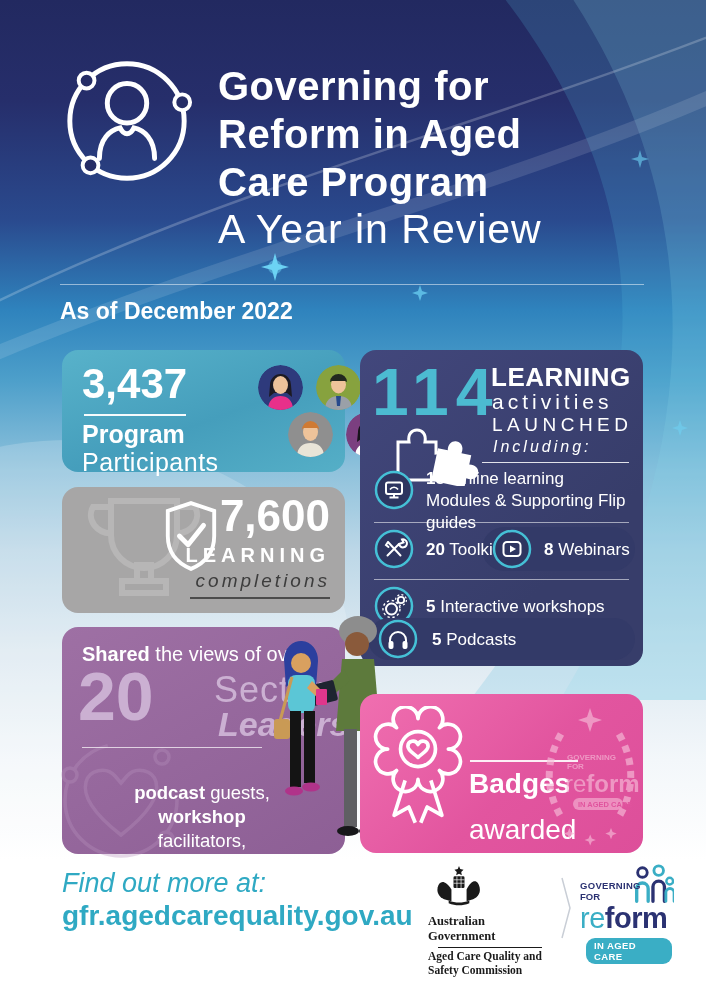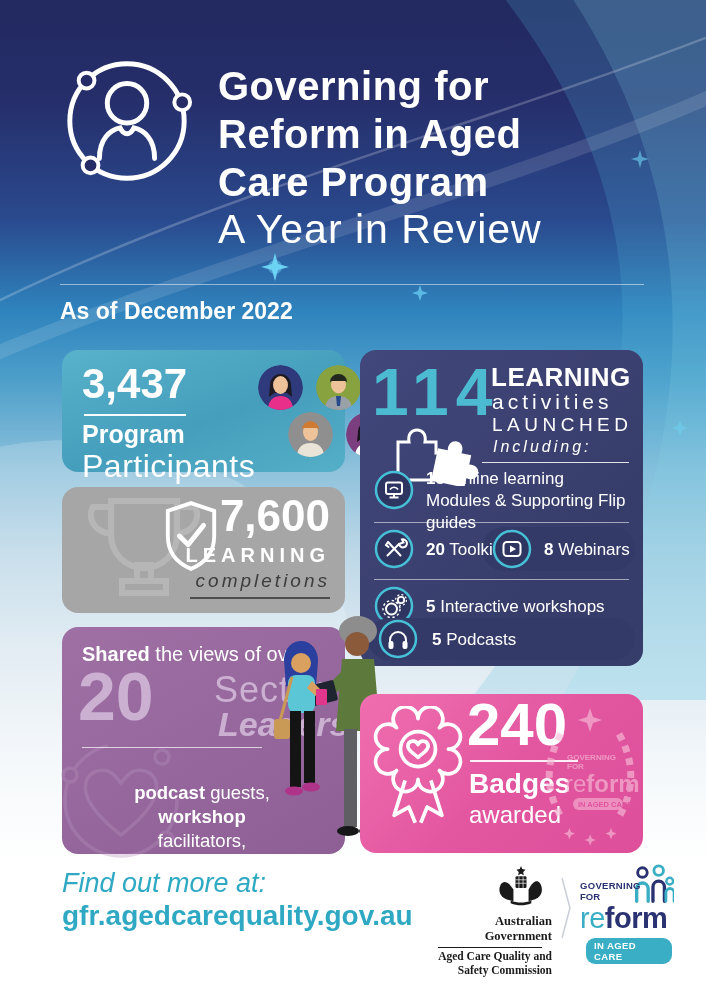--- a/index.html
+++ b/index.html
@@ -13,21 +13,21 @@
   .subtitle{position:absolute;left:218px;top:206px;color:#fff;font-weight:400;font-size:41px;letter-spacing:1px;}
   .rule-top{position:absolute;left:60px;right:62px;top:284px;border-top:1px solid rgba(255,255,255,.5);}
   .asof{position:absolute;left:60px;top:298px;color:#fff;font-weight:bold;font-size:23px;}
   
   .card{position:absolute;border-radius:16px;margin-top:10px;}
   
   .c-part{left:62px;top:340px;width:283px;height:122px;background:linear-gradient(160deg,#58b2ca,#459ebc 55%,#55afc7);}
   .c-part .num{position:absolute;left:20px;top:10px;color:#fff;font-weight:bold;font-size:42px;}
   .c-part .u{position:absolute;left:22px;top:64px;width:102px;border-top:2px solid rgba(255,255,255,.95);}
   .c-part .lb{position:absolute;left:20px;top:70px;color:#fff;font-weight:bold;font-size:25px;}
-  .c-part .lr{position:absolute;left:20px;top:98px;color:#fff;font-weight:400;font-size:32px;letter-spacing:.5px;}
+  .c-part .lr{position:absolute;left:20px;top:98px;color:#fff;font-weight:400;font-size:25px;letter-spacing:.5px;}
   .avatar{position:absolute;width:45px;height:45px;border-radius:50%;overflow:hidden;}
   
   .c-comp{left:62px;top:477px;width:283px;height:126px;background:#a7a6a6;text-align:center;}
   .c-comp .trophy{position:absolute;left:4px;top:6px;width:165px;height:116px;opacity:.75;}
   .c-comp .shield{position:absolute;left:100px;top:12px;width:58px;height:74px;}
   .c-comp .num{position:absolute;right:15px;top:4px;color:#fff;font-weight:bold;font-size:44px;}
   .c-comp .lab{position:absolute;right:15px;top:57px;color:#fff;font-weight:bold;font-size:20px;letter-spacing:5px;}
   .c-comp .sub{position:absolute;right:15px;top:83px;color:#3d3d3d;font-style:italic;font-size:19px;letter-spacing:3px;}
   .c-comp .u2{position:absolute;right:15px;top:110px;width:140px;border-top:2px solid #4c4c4c;}
   
@@ -53,26 +53,26 @@
   .c-sect .u{position:absolute;left:20px;top:120px;width:180px;border-top:1px solid rgba(255,255,255,.7);}
   .c-sect .detail{position:absolute;left:30px;top:130px;width:220px;text-align:center;font-size:18.5px;line-height:24px;}
   .c-sect .heart{position:absolute;left:-6px;top:108px;width:130px;height:130px;opacity:.35;}
   .c-sect .people{position:absolute;left:192px;top:-16px;width:158px;height:258px;}
   
   .c-badge{left:360px;top:684px;width:283px;height:159px;background:linear-gradient(135deg,#f06fb0,#e2559f 55%,#dd4f9a);color:#fff;}
   .c-badge .rosette{position:absolute;left:12px;top:12px;width:92px;height:134px;}
   .c-badge .num{position:absolute;left:107px;top:-4px;font-weight:bold;font-size:60px;}
   .c-badge .u{position:absolute;left:110px;top:66px;width:108px;border-top:2px solid rgba(255,255,255,.9);}
   .c-badge .lb{position:absolute;left:109px;top:74px;font-weight:bold;font-size:28px;}
-  .c-badge .lr{position:absolute;left:109px;top:107px;font-size:24px;}
+  .c-badge .lr{position:absolute;left:109px;top:120px;font-size:28px;}
   .c-badge .laurel{position:absolute;right:2px;top:6px;width:102px;height:146px;opacity:.65;}
   
   .f-find{position:absolute;left:62px;top:868px;color:#2fa9c3;font-style:italic;font-size:27px;}
   .f-url{position:absolute;left:62px;top:900px;color:#2fa9c3;font-weight:bold;font-size:28px;text-decoration:none;}
-  .f-gov{position:absolute;left:428px;top:864px;width:124px;text-align:right;color:#1a1a1a;font-family:"Liberation Serif",serif;}
+  .f-gov{position:absolute;left:428px;top:864px;width:124px;text-align:left;color:#1a1a1a;font-family:"Liberation Serif",serif;}
   .f-gov .crest{width:62px;height:44px;}
   .f-gov .g1{font-weight:bold;font-size:12.5px;margin-top:2px;}
   .f-gov .grule{width:104px;margin:3px auto 2px;border-top:1px solid #1a1a1a;}
   .f-gov .g2{font-weight:bold;font-size:11.5px;line-height:13.5px;}
   .f-chev{position:absolute;left:560px;top:876px;width:12px;height:64px;}
   .f-reform{position:absolute;left:580px;top:866px;width:92px;height:90px;}
   .f-reform .gv{position:absolute;left:0;top:14px;color:#2b3272;font-weight:bold;font-size:9.5px;letter-spacing:.3px;}
   .f-reform .gv2{position:absolute;left:0;top:25px;color:#2b3272;font-weight:bold;font-size:9.5px;}
   .f-reform .ppl{position:absolute;right:-2px;top:-2px;width:44px;height:40px;}
   .f-reform .word{position:absolute;left:0;top:36px;font-size:29px;letter-spacing:-.5px;}
@@ -294,21 +294,20 @@
   <div class="card c-badge">
     <svg class="rosette" viewBox="0 0 100 140">
       <g stroke="#fff" stroke-width="4" fill="none" stroke-linejoin="round">
         <path d="M83,44 A13.5,13.5 0 1,1 73.3,67.3 A13.5,13.5 0 1,1 50,77 A13.5,13.5 0 1,1 26.7,67.3 A13.5,13.5 0 1,1 17,44 A13.5,13.5 0 1,1 26.7,20.7 A13.5,13.5 0 1,1 50,11 A13.5,13.5 0 1,1 73.3,20.7 A13.5,13.5 0 1,1 83,44 Z"></path>
         <circle cx="50" cy="44" r="19"></circle>
         <path d="M50,39 c-3,-6 -11,-4 -11,2 c0,5 7,8 11,12 c4,-4 11,-7 11,-12 c0,-6 -8,-8 -11,-2 z"></path>
         <path d="M36,78 L24,116 L40,107 L47,124"></path>
         <path d="M64,78 L76,116 L60,107 L53,124"></path>
       </g>
     </svg>
-    <div class="num">240</div>
     <div class="u"></div>
     <div class="lb">Badges</div>
     <div class="lr">awarded</div>
     <svg class="laurel" viewBox="0 0 102 146">
       <g stroke="#f6bcd8" fill="none">
         <path d="M22,34 C6,62 6,92 24,120" stroke-width="7" stroke-dasharray="7 6"></path>
         <path d="M80,34 C96,62 96,92 78,120" stroke-width="7" stroke-dasharray="7 6"></path>
       </g>
       <g fill="#f6bcd8">
         <path d="M51,8 l3,9 9,3 -9,3 -3,9 -3,-9 -9,-3 9,-3 z"></path>

